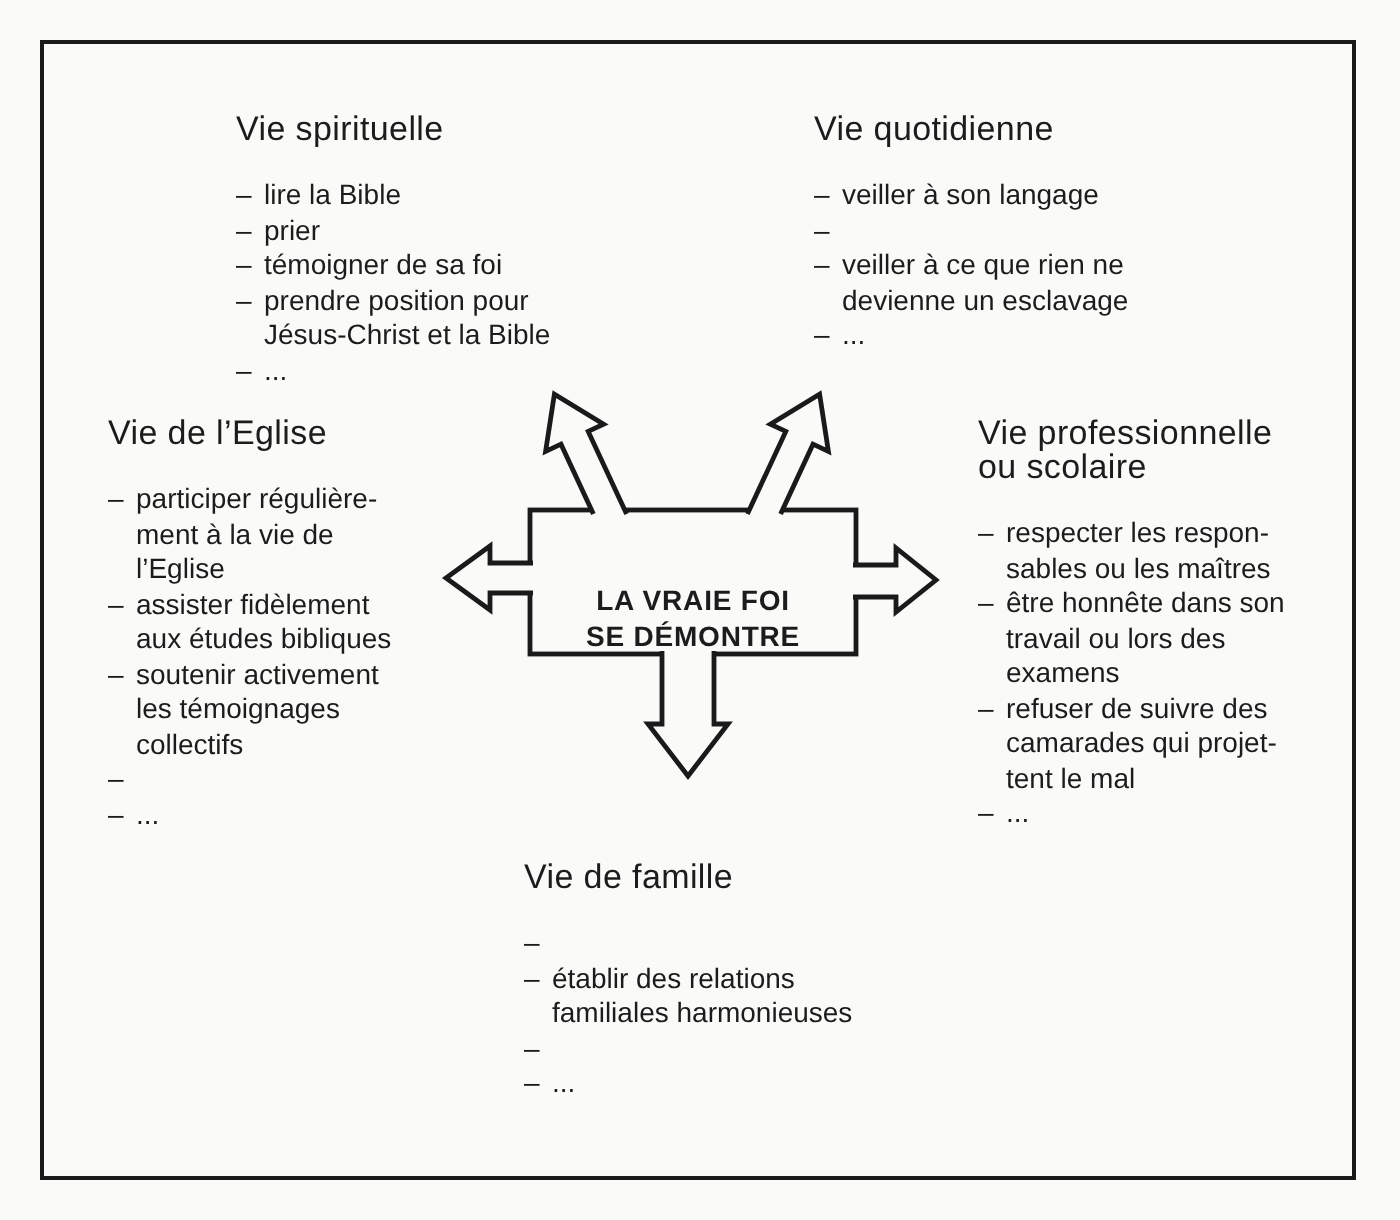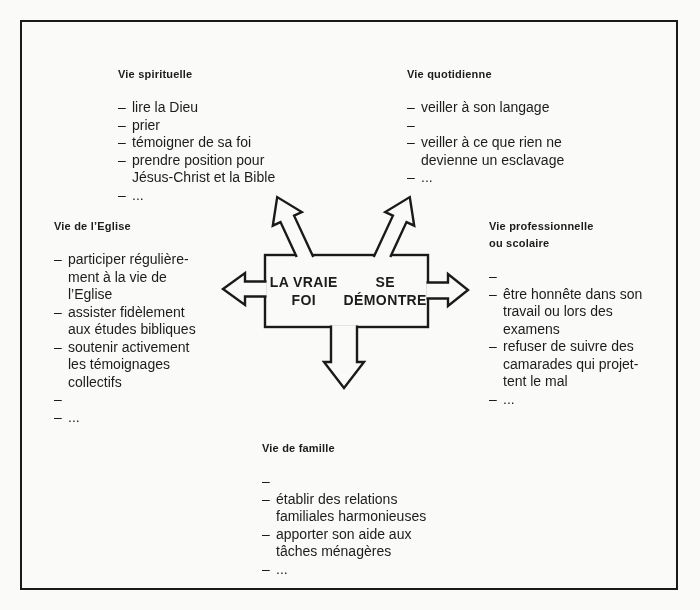--- a/index.html
+++ b/index.html
@@ -8,52 +8,52 @@
     background:#fafaf8;color:#1c1c1c;
     font-family:"Liberation Sans",sans-serif;
     -webkit-font-smoothing:antialiased;
   }
   .frame{
     position:absolute;left:20px;top:20px;width:654px;height:566px;
     border:2px solid #1a1a1a;background:#fafaf8;
   }
   .sec{position:absolute;}
   .sec h3{
-    font-size:11px;font-weight:bold;margin:14px 0 16px 0;line-height:17px;
+    font-size:17px;font-weight:normal;margin:4px 0 16px 0;line-height:17px;
     white-space:pre-line;letter-spacing:.2px;
   }
   .sec ul{list-style:none;margin:0;padding:0;font-size:14px;line-height:17.5px;}
   .sec li{display:flex;}
   .dash{width:14px;flex:none;}
   .li-text{white-space:pre-line;}
   .sec-spirituelle{left:118px;top:52px;width:225px;}
   .sec-quotidienne{left:407px;top:52px;width:240px;}
   .sec-eglise{left:54px;top:204px;width:190px;}
   .sec-professionnelle{left:489px;top:204px;width:195px;}
   .sec-famille{left:262px;top:426px;width:245px;}
   .center-svg{position:absolute;left:215px;top:185px;}
   .center-label{
     position:absolute;left:265px;top:255px;width:163px;height:72px;
-    display:flex;flex-direction:row;align-items:center;justify-content:flex-end;
+    display:flex;flex-direction:column;align-items:center;justify-content:flex-end;
     font-weight:bold;font-size:14px;line-height:18px;letter-spacing:.4px;
     text-align:center;
   }
   .arrow{fill:#fafaf8;stroke:#1a1a1a;stroke-width:2.4;stroke-linejoin:miter;}
 </style>
 </head>
 <body>
 
 <div class="frame"></div>
 
 <section class="sec sec-spirituelle">
   <h3>Vie spirituelle</h3>
   <ul>
       <li>
         <span class="dash">–</span>
-        <span class="li-text">lire la Dieu</span>
+        <span class="li-text">lire la Bible</span>
       </li>
       <li>
         <span class="dash">–</span>
         <span class="li-text">prier</span>
       </li>
       <li>
         <span class="dash">–</span>
         <span class="li-text">témoigner de sa foi</span>
       </li>
       <li>
@@ -119,20 +119,22 @@
       </li>
     </ul>
 </section>
 
 <section class="sec sec-professionnelle">
   <h3>Vie professionnelle
 ou scolaire</h3>
   <ul>
       <li>
         <span class="dash">–</span>
+        <span class="li-text">respecter les respon-
+sables ou les maîtres</span>
       </li>
       <li>
         <span class="dash">–</span>
         <span class="li-text">être honnête dans son
 travail ou lors des
 examens</span>
       </li>
       <li>
         <span class="dash">–</span>
         <span class="li-text">refuser de suivre des
@@ -152,22 +154,20 @@
       <li>
         <span class="dash">–</span>
       </li>
       <li>
         <span class="dash">–</span>
         <span class="li-text">établir des relations
 familiales harmonieuses</span>
       </li>
       <li>
         <span class="dash">–</span>
-        <span class="li-text">apporter son aide aux
-tâches ménagères</span>
       </li>
       <li>
         <span class="dash">–</span>
         <span class="li-text">...</span>
       </li>
     </ul>
 </section>
 
 <svg class="center-svg" width="270" height="215" viewBox="0 0 270 215">
 

